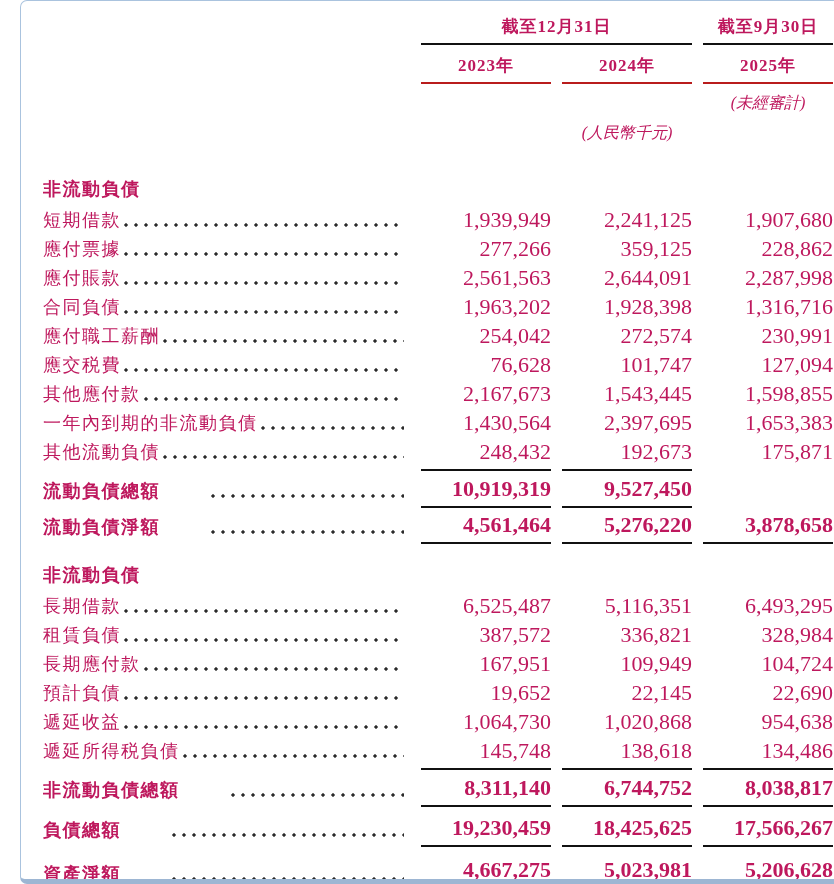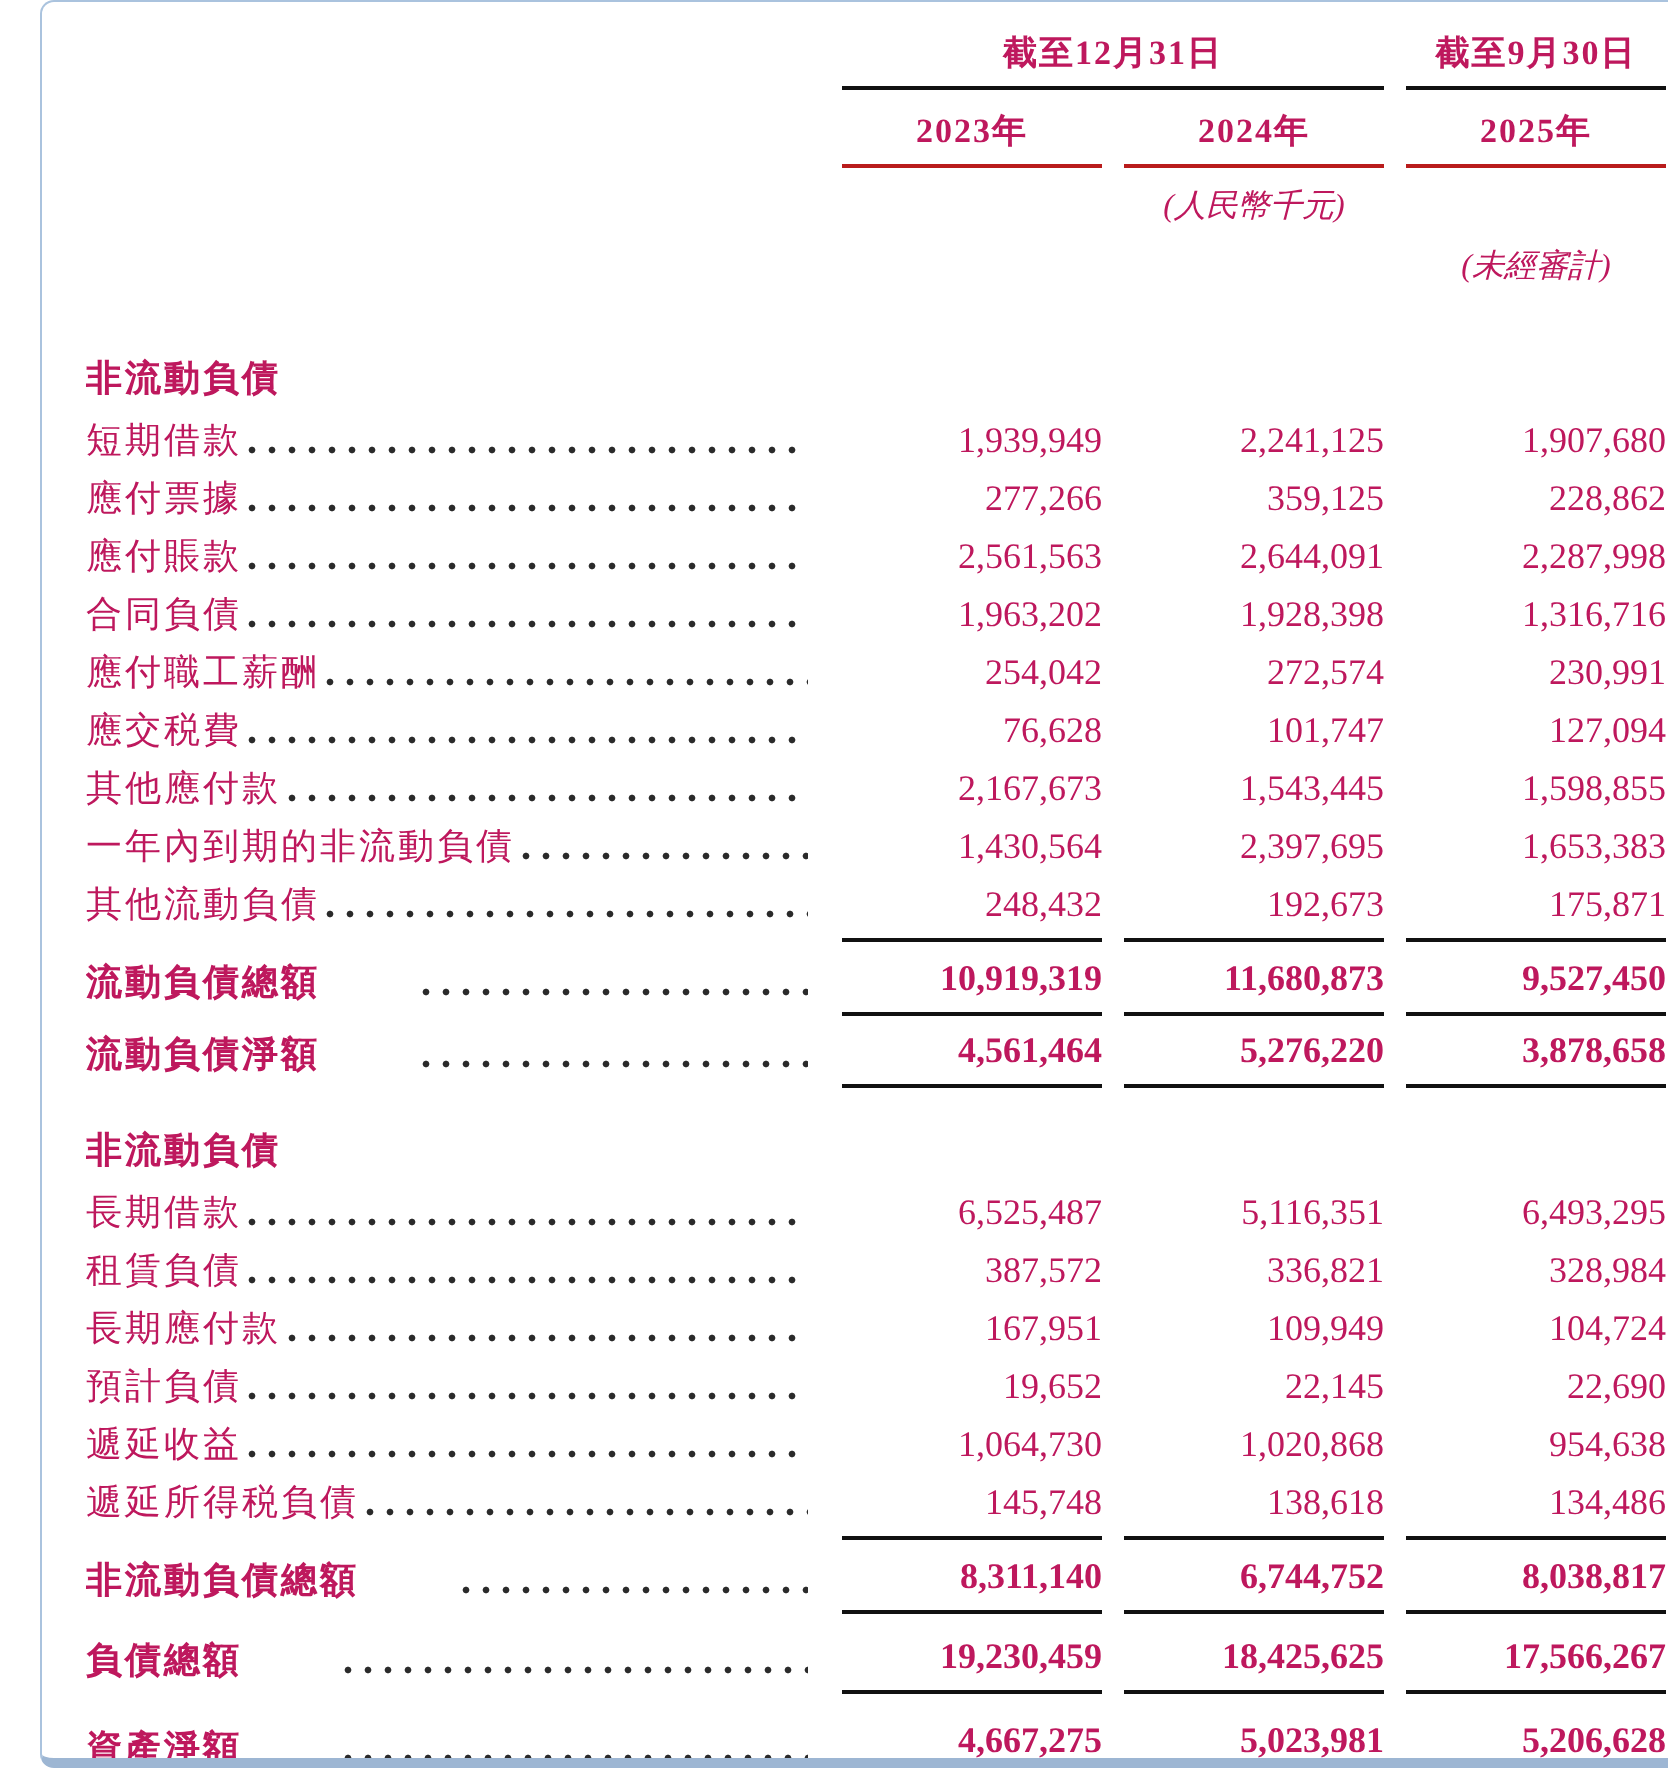--- a/index.html
+++ b/index.html
@@ -70,21 +70,21 @@
     flex:1;
     height:6px;
     margin:0 6px 2px 3px;
     background-image:radial-gradient(circle at 2px 2px,#2a2a2a 1.4px,rgba(0,0,0,0) 1.9px);
     background-size:10px 6px;
     background-repeat:repeat-x;
     background-position:left bottom;
   }
   .num{
     text-align:right;
-    font-size:18px;
+    font-size:22px;
     line-height:22px;
     font-variant-numeric:tabular-nums;
   }
   .section .lbl{font-weight:bold;font-family:"Liberation Sans","DejaVu Sans",sans-serif;font-size:18px;}
   .section{min-height:30px;margin-bottom:2px;}
   .total .lbl{font-weight:bold;font-family:"Liberation Sans","DejaVu Sans",sans-serif;gap:48px;}
   .total .num{font-weight:bold;}
   
   .rt .num{border-top:2px solid #111;padding-top:7px;}
   .rb .num{border-bottom:2px solid #111;padding-bottom:6px;}
@@ -106,24 +106,24 @@
       <div class="hspan">截至12月31日</div>
       <div class="hspan3">截至9月30日</div>
     </div>
     <div class="grid">
       <div></div>
       <div class="hyear">2023年</div>
       <div class="hyear">2024年</div>
       <div class="hyear">2025年</div>
     </div>
     <div class="grid">
+      <div class="note c4">(未經審計)</div>
+    </div>
+    <div class="grid">
       <div class="note c3">(人民幣千元)</div>
-    </div>
-    <div class="grid">
-      <div class="note c4">(未經審計)</div>
     </div>
 
     <div class="body">
 
       <div class="grid row section">
         <div class="lbl">
             <span>非流動負債</span>
           </div>
       </div>
 
@@ -216,21 +216,20 @@
         <div class="num">192,673</div>
         <div class="num">175,871</div>
       </div>
 
       <div class="grid row total rt rb mt6">
         <div class="lbl">
             <span>流動負債總額</span>
             <span class="leader"></span>
           </div>
         <div class="num">10,919,319</div>
-        <div class="num">11,680,873</div>
         <div class="num">9,527,450</div>
       </div>
 
       <div class="grid row total rb mt6">
         <div class="lbl">
             <span>流動負債淨額</span>
             <span class="leader"></span>
           </div>
         <div class="num">4,561,464</div>
         <div class="num">5,276,220</div>

